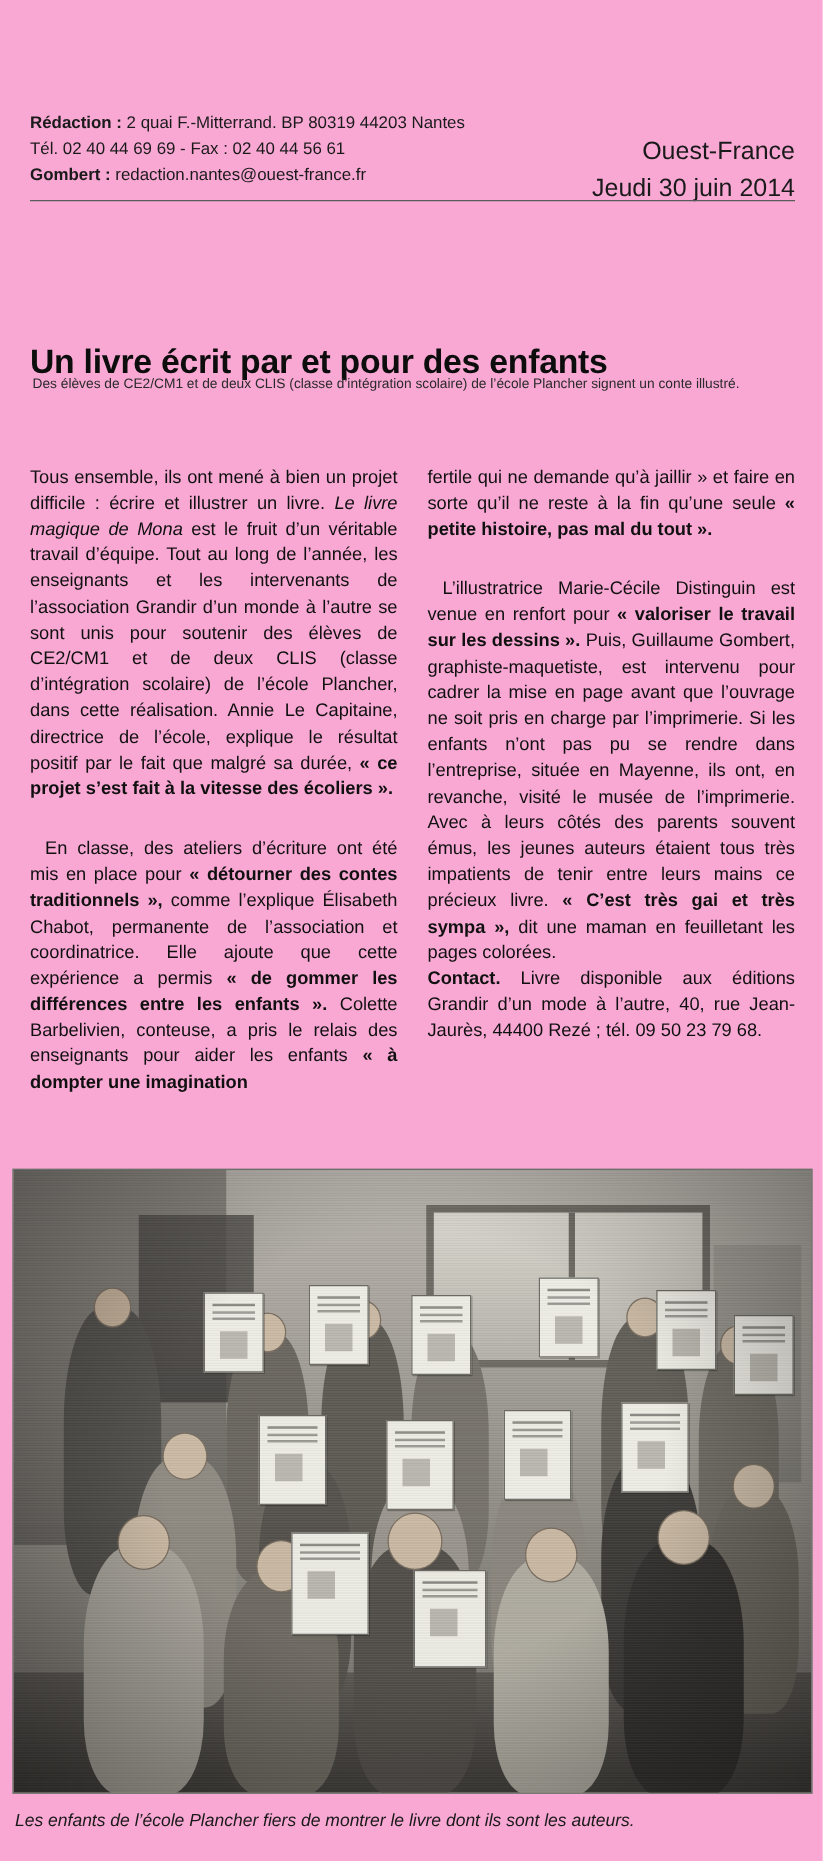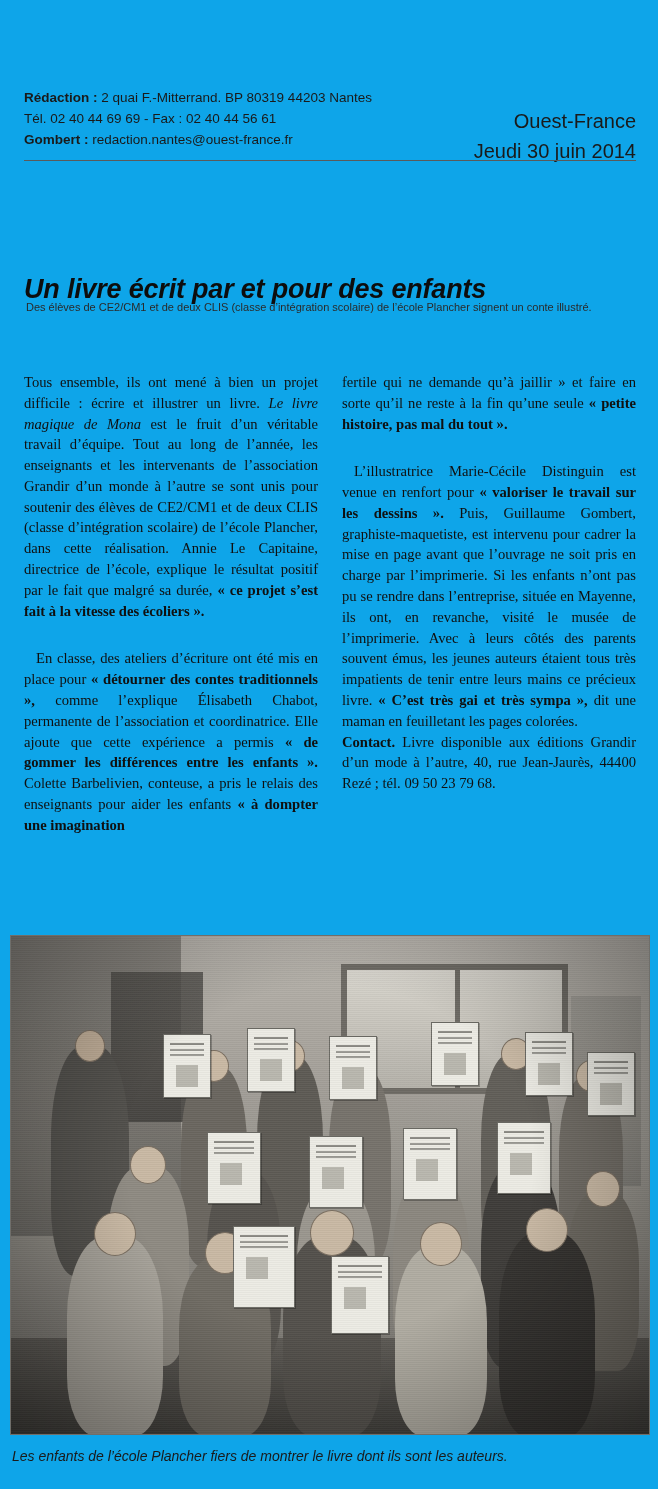--- a/index.html
+++ b/index.html
@@ -12,21 +12,21 @@
     height: 1489px;
     font-family: "Liberation Sans", sans-serif;
     color: #111111;
     position: relative;
     overflow: hidden;
   }
   .page {
     position: relative;
     width: 658px;
     height: 1489px;
-    background: #0ea5e9;
+    background: #f9a8d4;
   }
 
   
   .masthead {
     position: absolute;
     left: 24px;
     top: 88px;
     width: 612px;
     display: flex;
     justify-content: space-between;
@@ -59,21 +59,20 @@
   
   .headline {
     position: absolute;
     left: 24px;
     top: 256px;
     width: 612px;
     font-size: 27px;
     font-weight: bold;
     letter-spacing: -0.2px;
     color: #0d0d0d;
-    font-style: italic;
   }
   .standfirst {
     position: absolute;
     left: 26px;
     top: 300px;
     width: 600px;
     font-size: 11px;
     line-height: 1.42;
     color: #2a2a2a;
   }
@@ -89,21 +88,20 @@
   }
   .col {
     width: 294px;
     font-size: 14.6px;
     line-height: 1.425;
     text-align: justify;
     color: #101010;
   }
   .col p {
     margin: 0;
-    font-family: Liberation Serif, serif;
   }
   .col p.indent {
     text-indent: 12px;
     margin-top: 27px;
   }
   .col .it { font-style: italic; }
   .col .bd { font-weight: bold; }
 
   .contact-block {
     margin-top: 14px;

